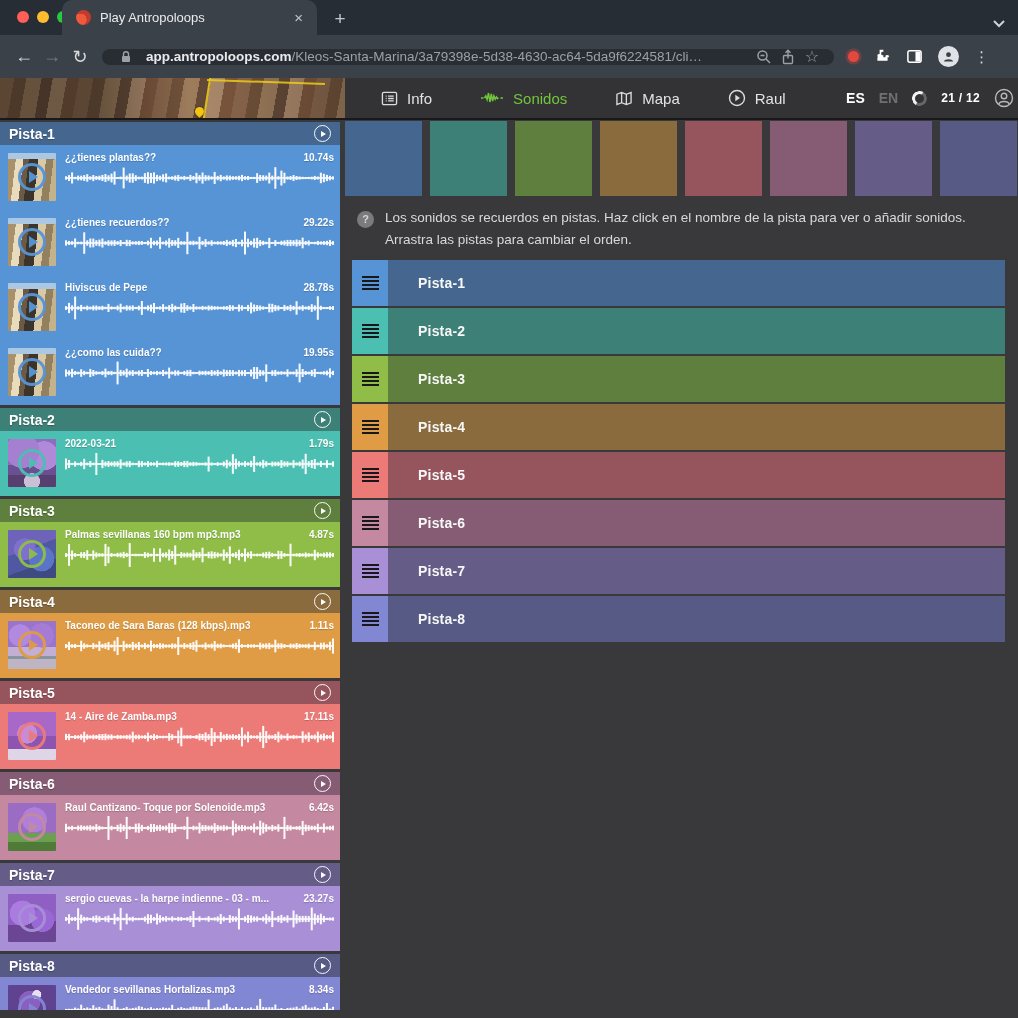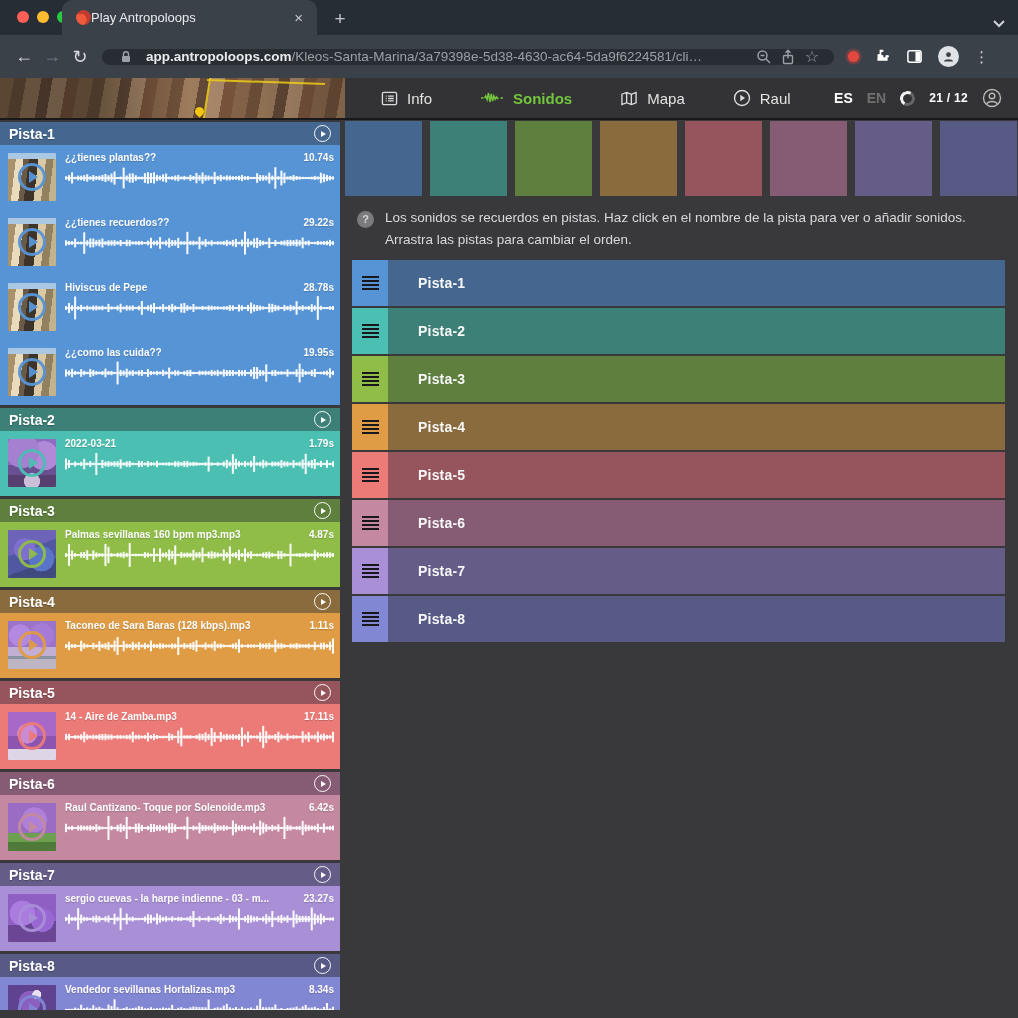--- a/index.html
+++ b/index.html
@@ -8,21 +8,21 @@
 
   
   .tabstrip { height:35px; background:#272d35; display:flex; align-items:flex-end; position:relative; }
   .traffic { display:flex; gap:8px; position:absolute; left:17px; top:11px; }
   .tl { width:12px; height:12px; border-radius:50%; }
   .tl.r { background:#ff5f57; } .tl.y { background:#febc2e; } .tl.g { background:#28c840; }
   .tab { position:absolute; left:62px; top:0; width:255px; height:35px; background:#3b4149;
          border-radius:10px 10px 0 0; display:flex; align-items:center; padding:0 10px 0 14px; }
   .favicon { width:15px; height:15px; border-radius:50%; flex:none;
              background:radial-gradient(circle at 30% 65%, #ef5a3c 0 42%, #c23b2e 43% 100%); }
-  .tab-title { color:#e8eaed; font-size:13px; flex:1; white-space:nowrap; overflow:hidden; }
+  .tab-title { color:#e8eaed; font-size:13px; margin-left:9px; flex:1; white-space:nowrap; overflow:hidden; }
   .tab-close { color:#c3c7cc; font-size:15px; line-height:1; cursor:pointer; padding:2px 4px; }
   .newtab { position:absolute; left:328px; top:7px; color:#c3c7cc; font-size:19px; width:24px; height:24px;
             display:flex; align-items:center; justify-content:center; cursor:pointer; border-radius:50%; }
   .tabsearch { position:absolute; right:12px; top:14px; cursor:pointer; }
 
   .toolbar { height:43px; background:#3b4149; display:flex; align-items:center; padding:0 10px; }
   .navbtn { width:28px; height:28px; display:flex; align-items:center; justify-content:center;
             font-size:18px; color:#d6d9dc; cursor:pointer; border-radius:50%; flex:none; }
   .navbtn.disabled { color:#767c84; }
   .omnibox { height:16px; flex:none; width:732px; margin-left:8px; background:#282d33; border-radius:15px;
@@ -53,24 +53,24 @@
   .bline2 { position:absolute; left:207px; top:3px; width:118px; height:2px; background:#eccb18;
             transform:rotate(2deg); opacity:.85; }
   .pin { position:absolute; left:195px; bottom:2px; width:9px; height:9px; background:#f2c511;
          border-radius:50% 50% 50% 0; transform:rotate(-45deg); box-shadow:0 0 2px rgba(0,0,0,.6); }
   .crumb { position:relative; z-index:2; color:#fff; font-size:15px; font-weight:600;
            text-shadow:0 1px 3px rgba(0,0,0,.9); white-space:nowrap; }
   .crumb .sep { margin:0 7px; color:#ececec; font-weight:700; }
 
   .mainnav { display:flex; align-items:center; gap:48px; margin-left:36px; }
   .navitem { display:flex; align-items:center; gap:9px; color:#e3e3e3; font-size:15px; cursor:pointer; }
-  .navitem.active { color:var(--green);font-weight:bold; }
+  .navitem.active { color:var(--green); }
   .navitem svg { display:block; }
 
-  .hdr-right { margin-left:auto; display:flex; align-items:center; padding-right:16px; gap:14px; }
+  .hdr-right { margin-left:auto; display:flex; align-items:center; padding-right:4px; gap:14px; }
   .lang-es { color:#fff; font-size:14px; font-weight:700; cursor:pointer; }
   .lang-en { color:#707070; font-size:14px; font-weight:700; cursor:pointer; }
   .spinner { width:15px; height:15px; border-radius:50%; border:3px solid rgba(255,255,255,.25);
              border-top-color:#f2f2f2; border-left-color:#f2f2f2; transform:rotate(-15deg); }
   .counter { color:#fff; font-size:12px; font-weight:700; letter-spacing:.3px; }
   .account { cursor:pointer; display:flex; }
 
   
   .content { display:flex; height:890px; }
 

